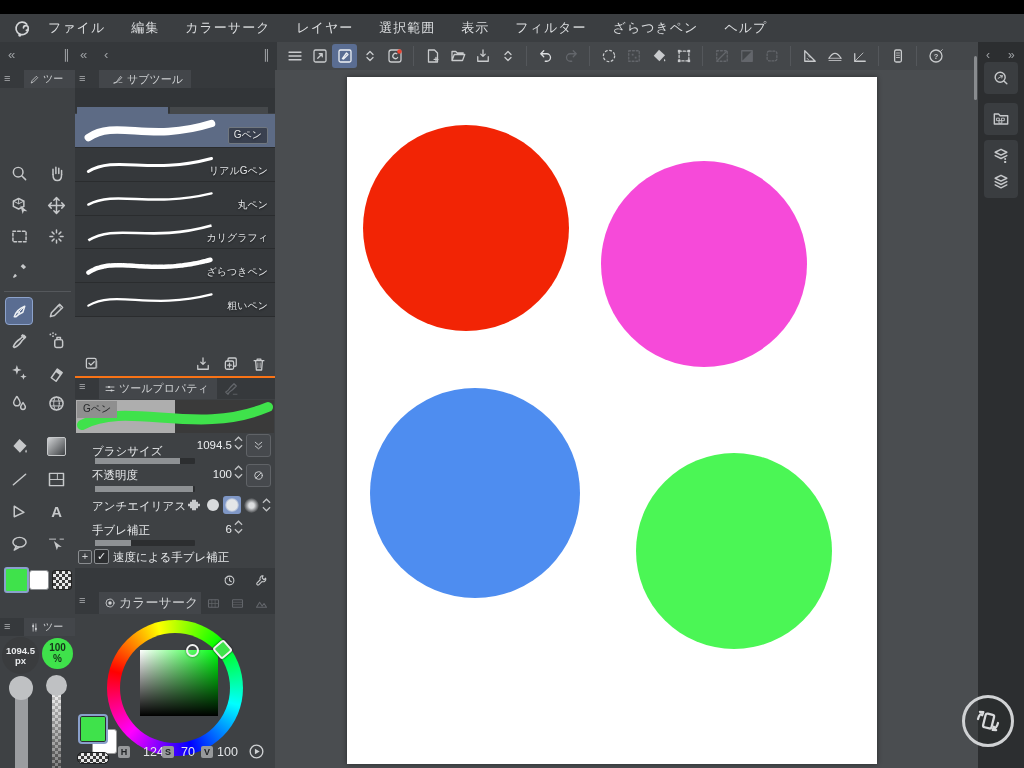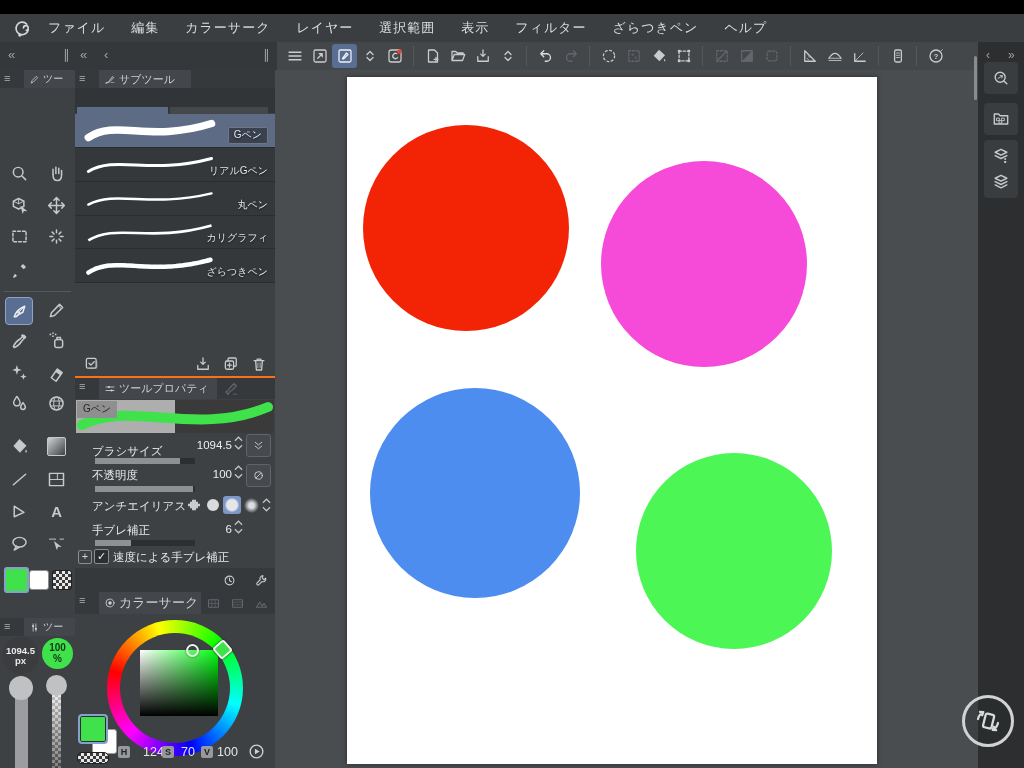--- a/index.html
+++ b/index.html
@@ -50,21 +50,21 @@
   #szbubble{left:2px;top:567px;width:37px;height:37px;background:#3a3c3e;color:#e8eaec;font-size:9.5px;}
   #opbubble{left:42px;top:568px;width:31px;height:31px;color:#15351a;font-size:10px;}
   .vslider-knob{position:absolute;border-radius:50%;background:#bfc1c3;}
   #sztrack{left:15px;top:616px;width:13px;height:108px;background:#9b9da0;border-radius:7px;}
   #optrack{left:52px;top:615px;width:9px;height:106px;}
   #optrack .ov{position:absolute;inset:0;background:linear-gradient(rgba(255,255,255,.75),rgba(20,20,20,.65));}
 
   
   #subtool{left:75px;top:70px;width:200px;height:306px;background:#3e4144;}
   #subtool .phead{width:200px;}
-  #subtool .phead .ptab{width:92px;}
+  #subtool .phead .ptab{width:92px;justify-content:center;}
   .stab{position:absolute;top:19px;height:23px;display:flex;align-items:center;gap:5px;padding-left:7px;box-sizing:border-box;font-size:11.5px;color:#dfe1e3;}
   #tabrow{position:absolute;left:0;top:18px;width:200px;height:25px;background:#323538;}
   .brushlist{position:absolute;left:0;top:44px;width:200px;height:237px;}
   .brow{position:relative;width:200px;height:33.85px;background:#35383b;border-bottom:1px solid #2a2c2e;box-sizing:border-box;color:#f2f3f4;}
   .brow.sel{background:#5d6b85;}
   .brow svg{position:absolute;left:4px;top:3px;}
   .brow .bname{position:absolute;right:7px;bottom:3px;font-size:10px;color:#e4e6e8;text-shadow:0 1px 2px rgba(0,0,0,.6);}
   .brow.sel .bname{background:#3a4150;border:1px solid #70777f;padding:0 5px 1px;border-radius:2px;}
   #stfooter{position:absolute;left:0;top:281px;width:200px;height:25px;background:#3e4144;display:flex;align-items:center;}
 
@@ -543,20 +543,26 @@
             <path d="M10 23 C 40 4, 75 26, 142 7" stroke="#fff" stroke-width="2.8" fill="none" stroke-linecap="butt"></path>
           </svg>
         <span class="bname">カリグラフィ</span>
       </div>
       <div class="brow">
         <svg width="140" height="28" viewBox="0 0 150 30">
             <path d="M10 22 C 40 3, 75 27, 142 8" stroke="#fff" stroke-width="4.8" fill="none" stroke-linecap="round" stroke-dasharray="5 1.4"></path>
           </svg>
         <span class="bname">ざらつきペン</span>
       </div>
+      <div class="brow">
+        <svg width="140" height="28" viewBox="0 0 150 30">
+            <path d="M10 21 C 40 4, 75 26, 142 9" stroke="#fff" stroke-width="2.4" fill="none" stroke-linecap="round"></path>
+          </svg>
+        <span class="bname">粗いペン</span>
+      </div>
     </div>
 
     <div id="stfooter">
       <div class="ctr" style="width:30px;height:25px;margin-left:2px">
         <svg class="i" viewBox="0 0 24 24">
             <rect x="4.5" y="4.5" width="13" height="13" rx="2"></rect>
             <path d="M8 11l2.5 2.5L15 9"></path>
             <path class="thin" d="M18.5 8.5v9h-9" opacity=".6"></path>
           </svg>
       </div>

